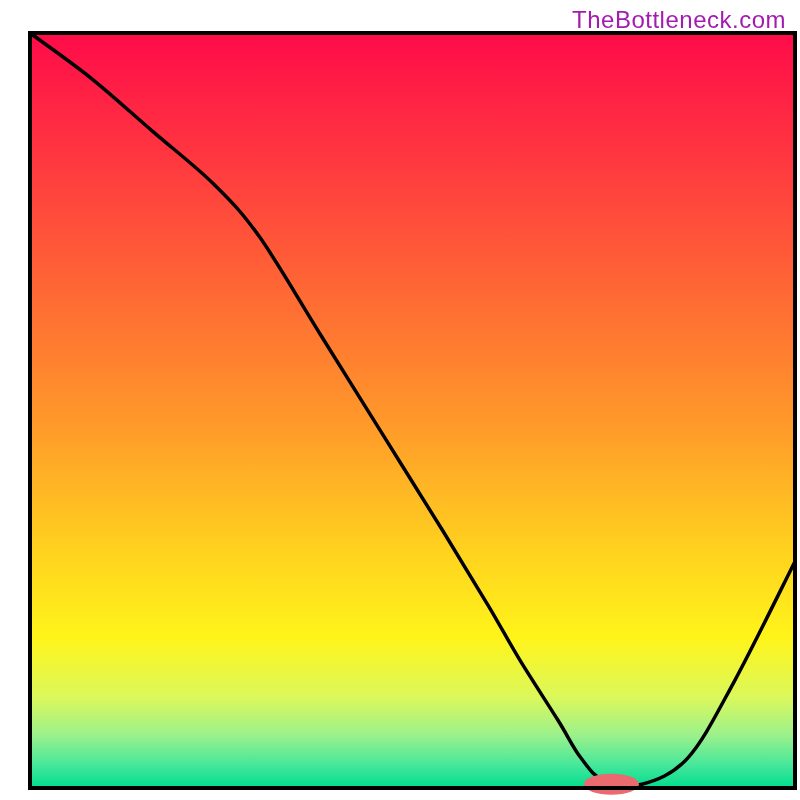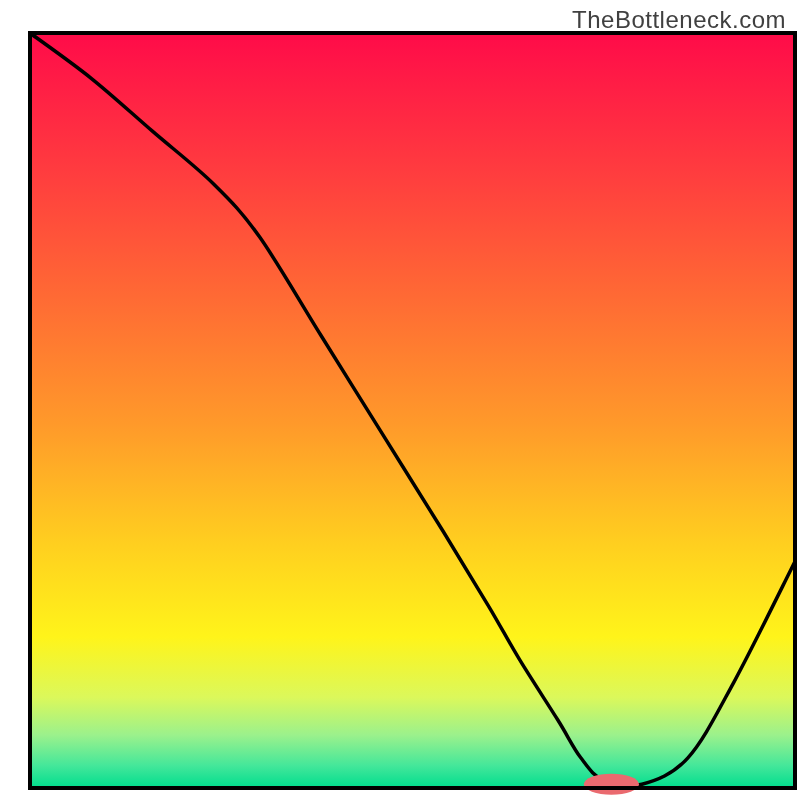--- a/index.html
+++ b/index.html
@@ -12,21 +12,21 @@
   }
   .wrap {
     position: relative;
     width: 800px;
     height: 800px;
   }
   .watermark {
     position: absolute;
     top: 6px;
     right: 14px;
-    color: #404040;
+    color: #a21caf;
     font-size: 24px;
     letter-spacing: 0.5px;
     font-family: Arial, Helvetica, sans-serif;
   }
   svg.chart {
     position: absolute;
     left: 0;
     top: 0;
   }
 </style>

